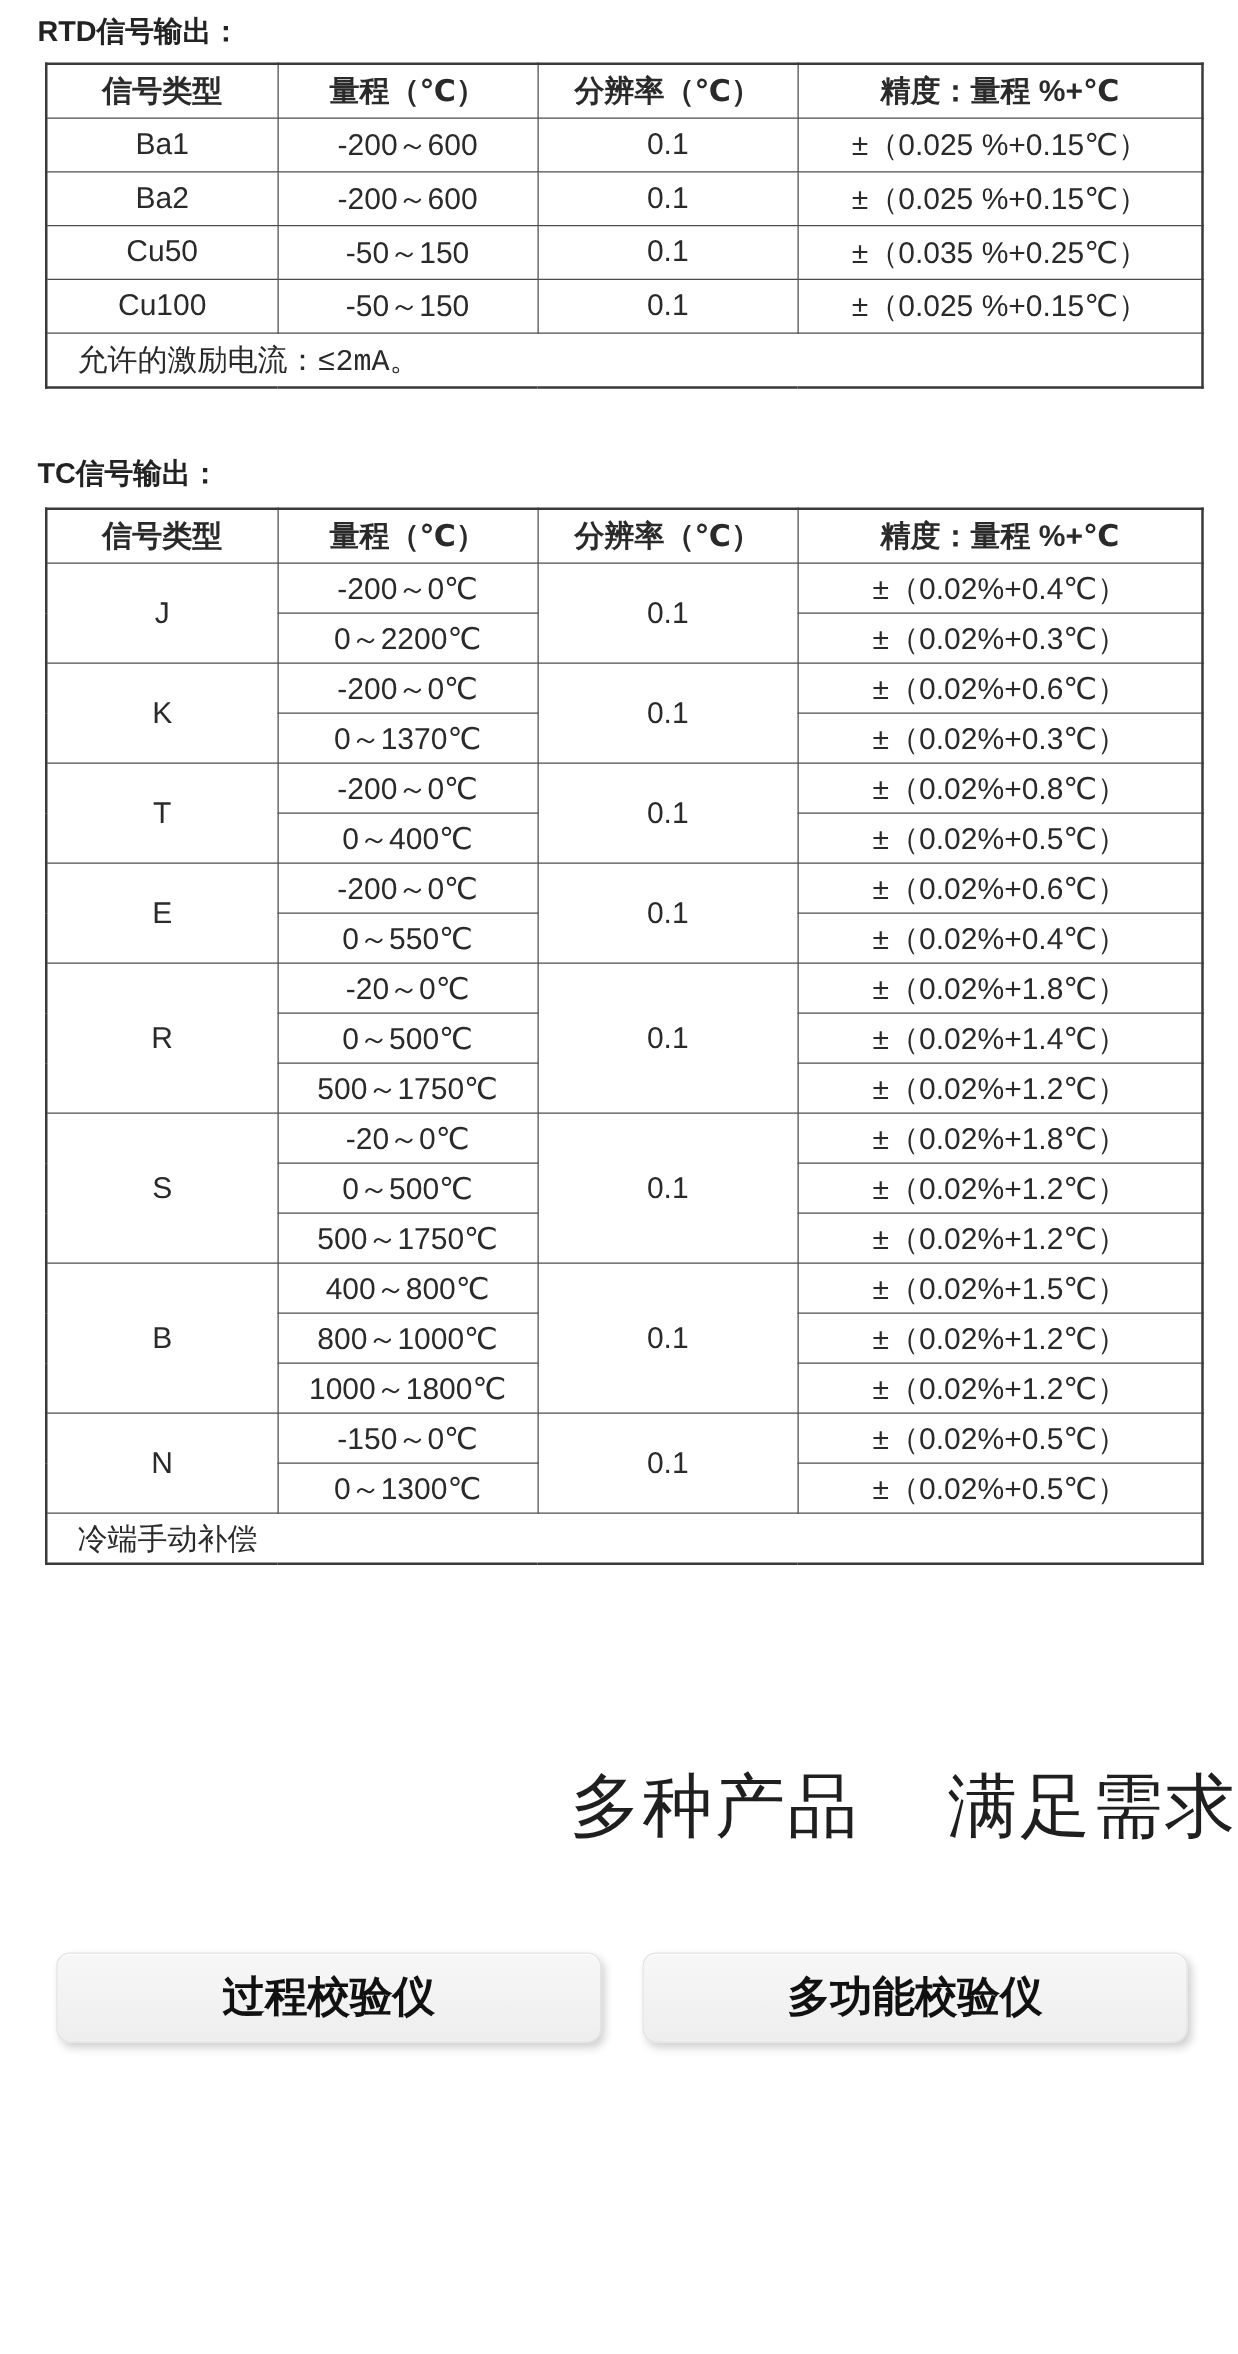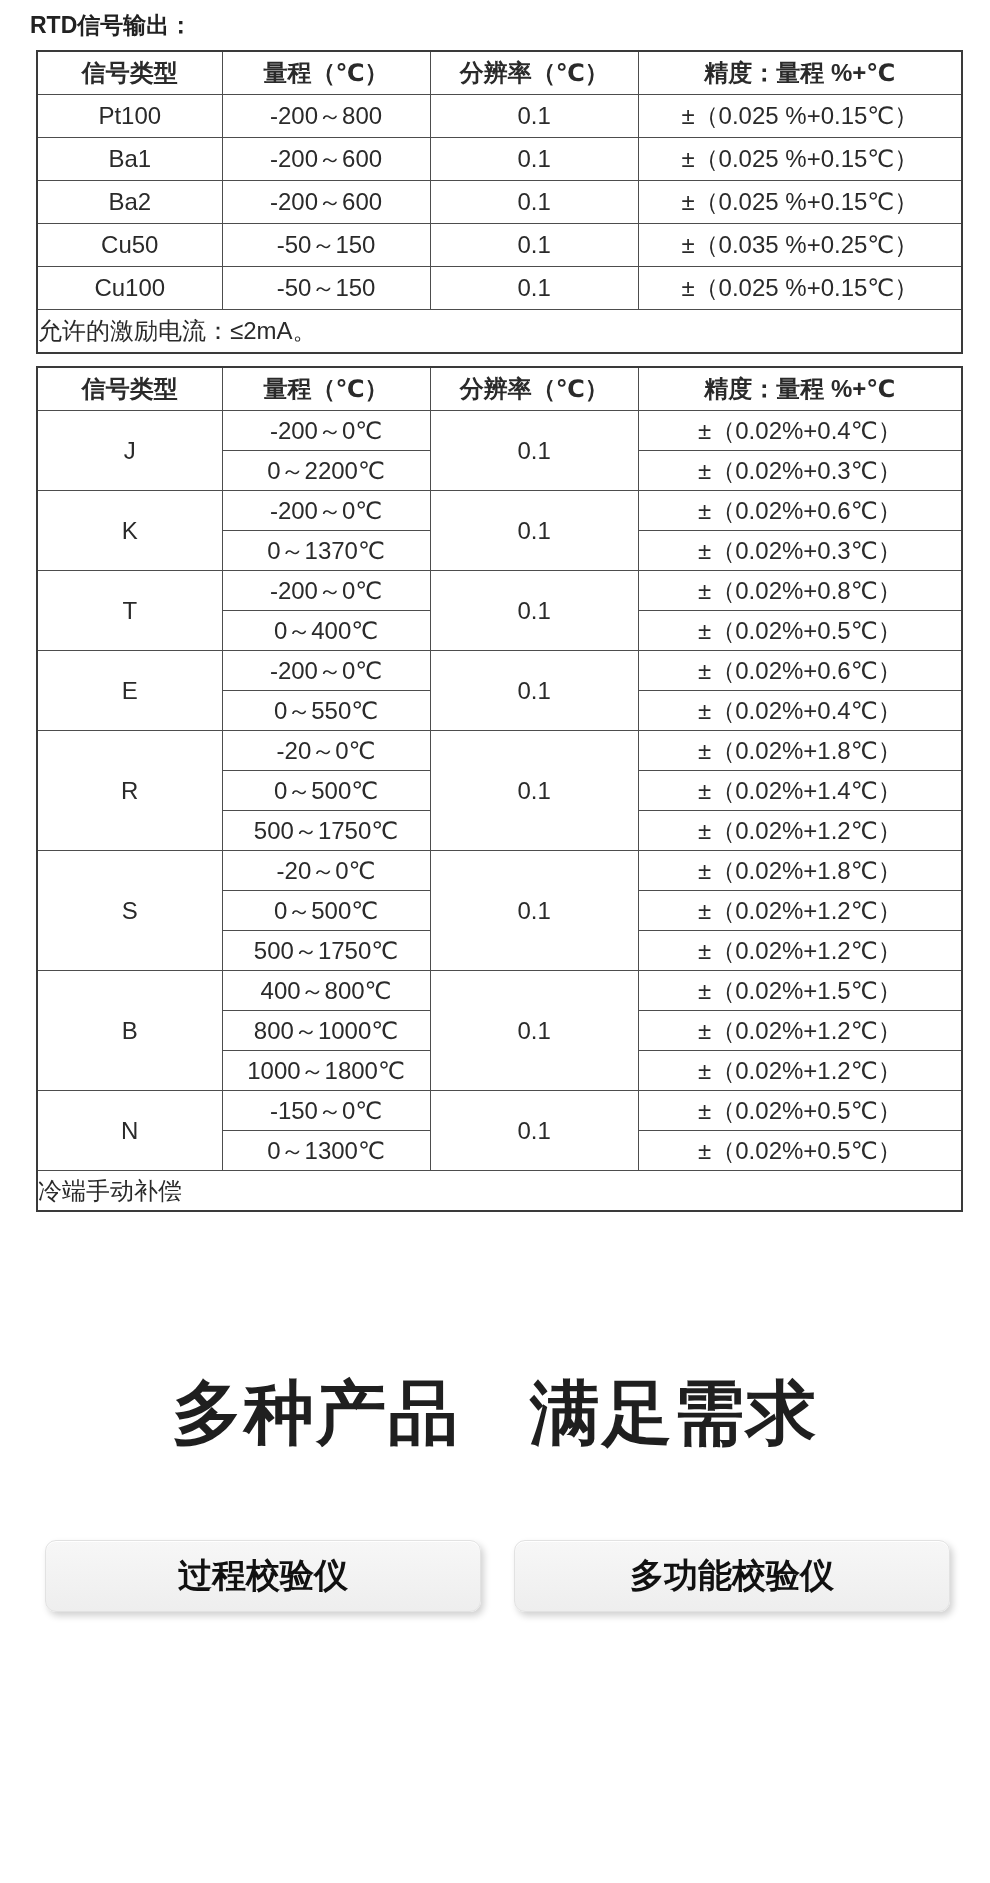--- a/index.html
+++ b/index.html
@@ -32,30 +32,31 @@
     padding:0;
     overflow:hidden;
     white-space:nowrap;
   }
   table.spec th{font-weight:600;height:42px;}
   #rtd-table td{height:42px;}
   #tc-table td{height:39px;}
   table.spec td.foot{
     height:52px;
     text-align:left;
-    padding-left:0;
+    padding-left:24px;
+    font-family:Liberation Mono, monospace;
   }
   col.c1{width:20%;} col.c2{width:22.5%;} col.c3{width:22.5%;} col.c4{width:35%;}
   .tc-label{margin-top:52px;}
   #tc-table{margin-top:12px;}
   .headline{
     margin-top:158px;
-    text-align:center;
-    font-size:70px;
-    font-weight:700;
+    text-align:right;
+    font-size:56px;
+    font-weight:400;
     letter-spacing:2px;
     color:#1f1f1f;
     line-height:1.25;
     white-space:nowrap;
   }
   .headline .hl-gap{display:inline-block;width:70px;}
   .buttons{
     margin:82px 40px 0 45px;
     display:grid;
     grid-template-columns:1fr 1fr;
@@ -96,26 +97,20 @@
     <thead>
         <tr>
           <th>信号类型</th>
           <th>量程（℃）</th>
           <th>分辨率（℃）</th>
           <th>精度：量程 %+℃</th>
         </tr>
       </thead>
     <tbody>
         <tr>
-          <td>Pt100</td>
-          <td>-200～800</td>
-          <td>0.1</td>
-          <td>±（0.025 %+0.15℃）</td>
-        </tr>
-        <tr>
           <td>Ba1</td>
           <td>-200～600</td>
           <td>0.1</td>
           <td>±（0.025 %+0.15℃）</td>
         </tr>
         <tr>
           <td>Ba2</td>
           <td>-200～600</td>
           <td>0.1</td>
           <td>±（0.025 %+0.15℃）</td>
@@ -131,20 +126,21 @@
           <td>-50～150</td>
           <td>0.1</td>
           <td>±（0.025 %+0.15℃）</td>
         </tr>
         <tr>
           <td colspan="4" class="foot">允许的激励电流：≤2mA。</td>
         </tr>
       </tbody>
   </table>
 
+  <div class="section-label tc-label">TC信号输出：</div>
 
   <table class="spec" id="tc-table">
     <colgroup>
         <col class="c1">
         <col class="c2">
         <col class="c3">
         <col class="c4">
       </colgroup>
     <thead>
         <tr>

